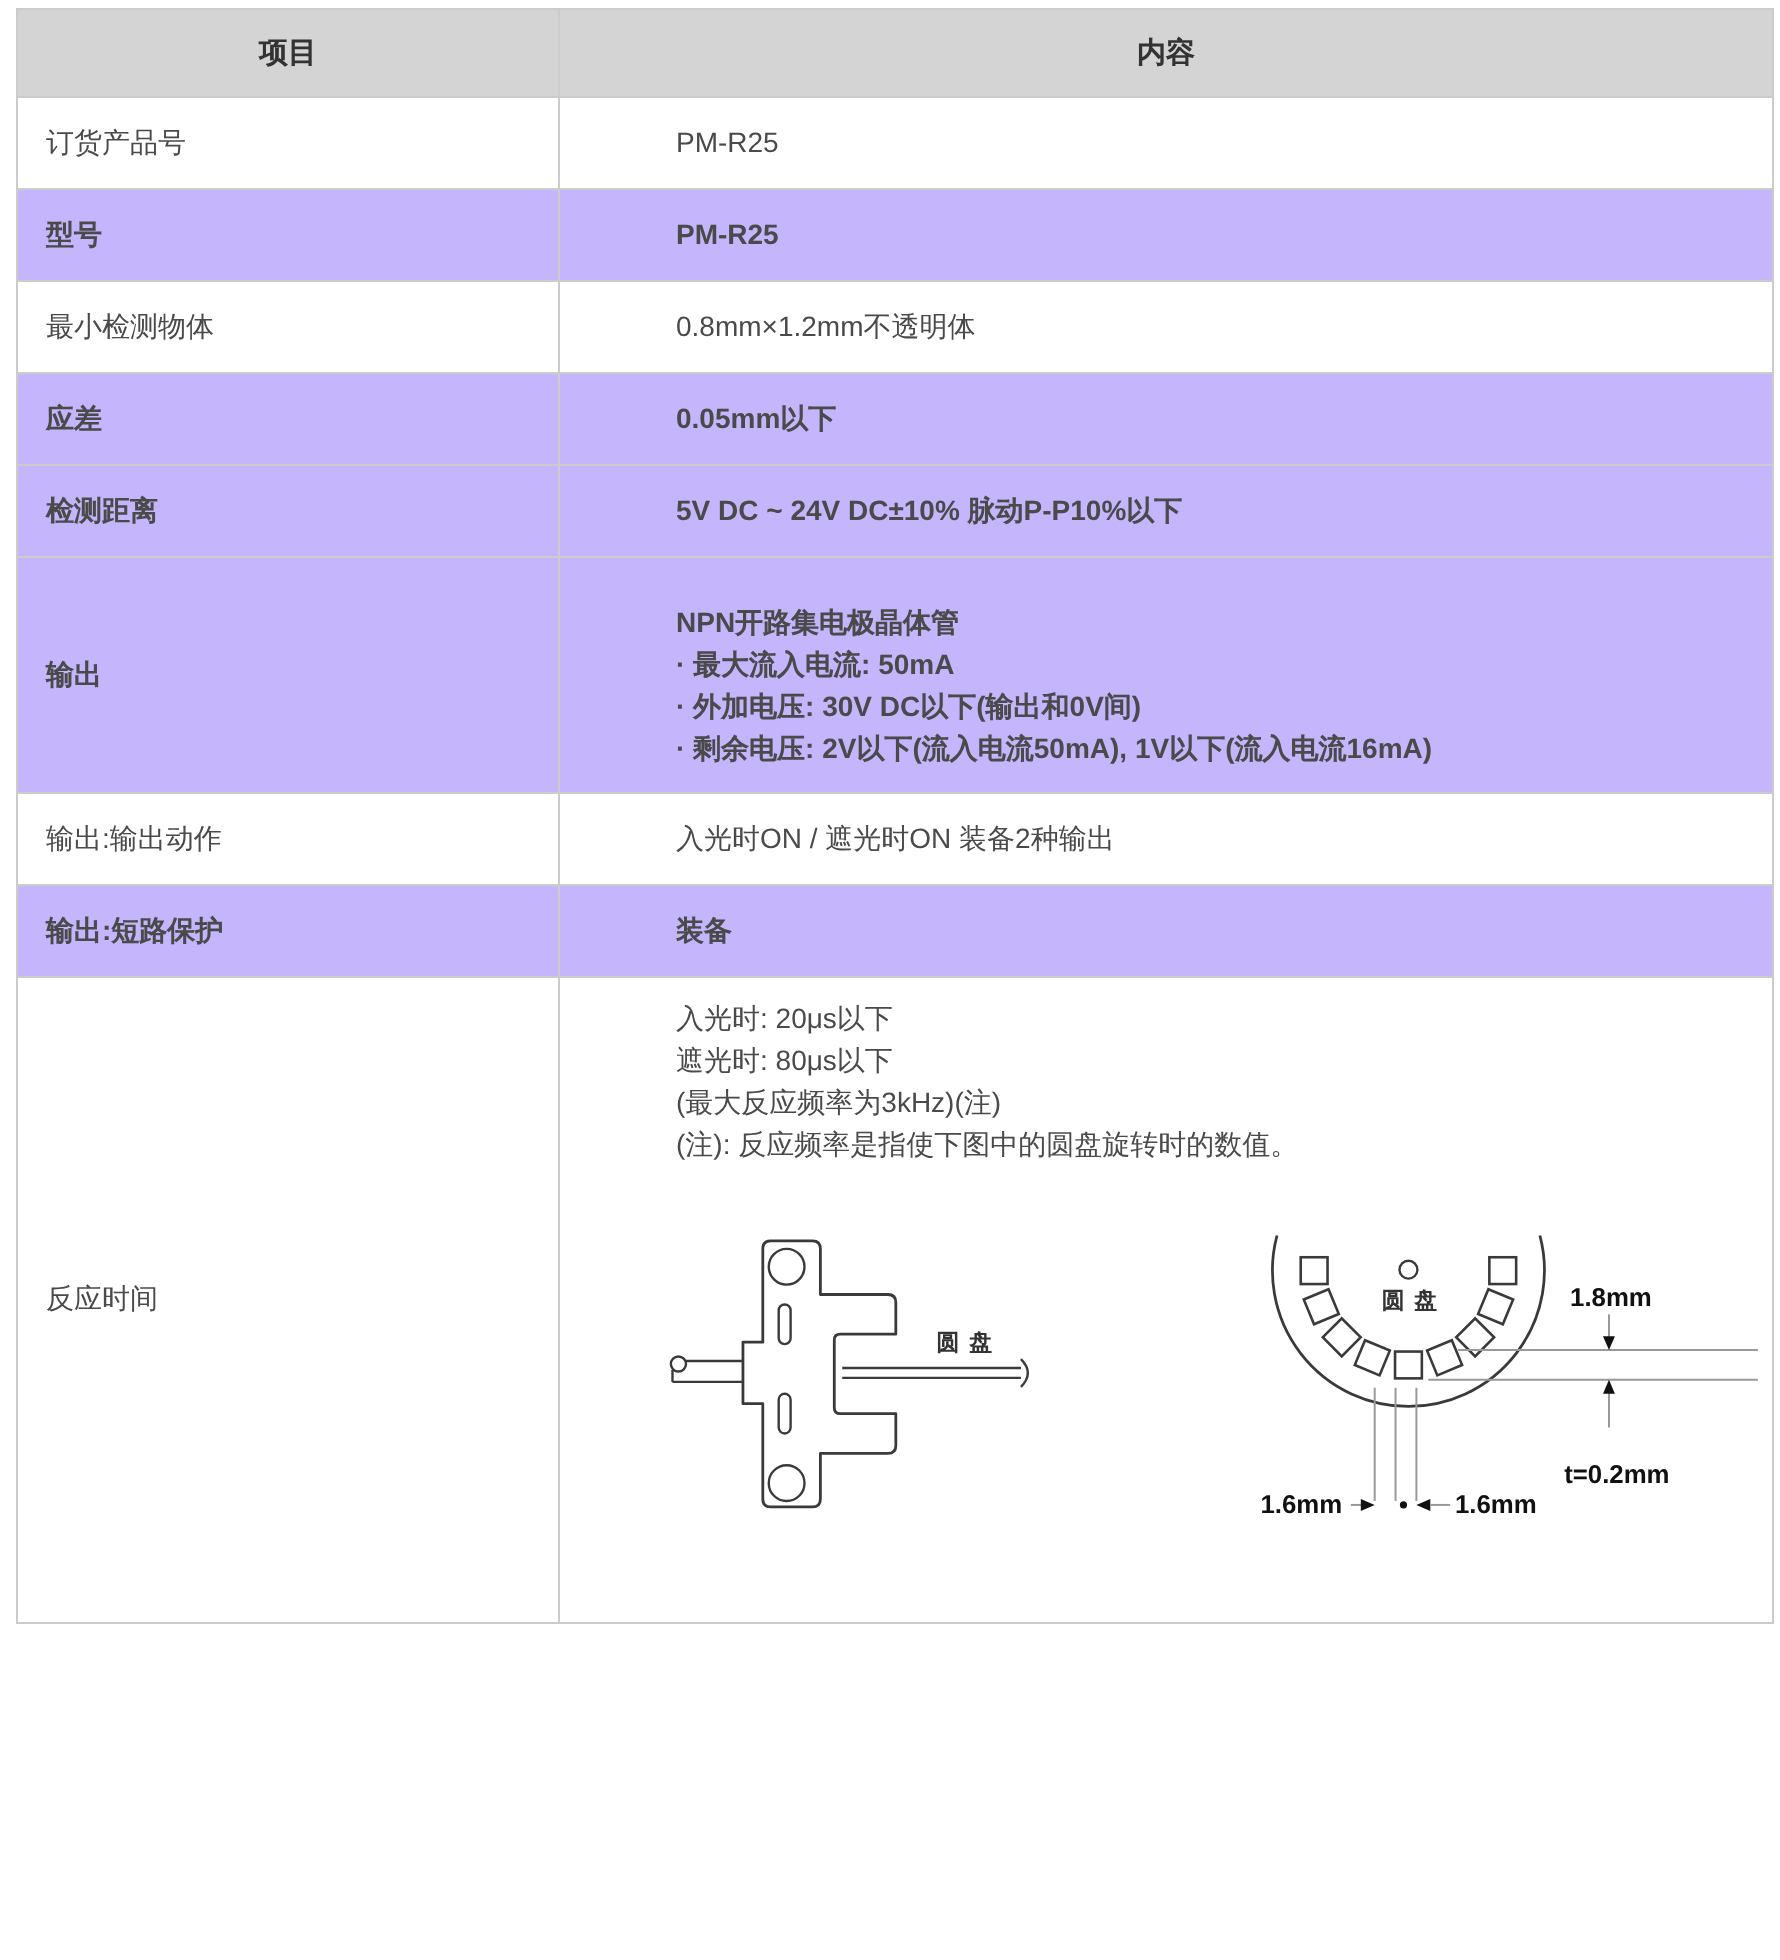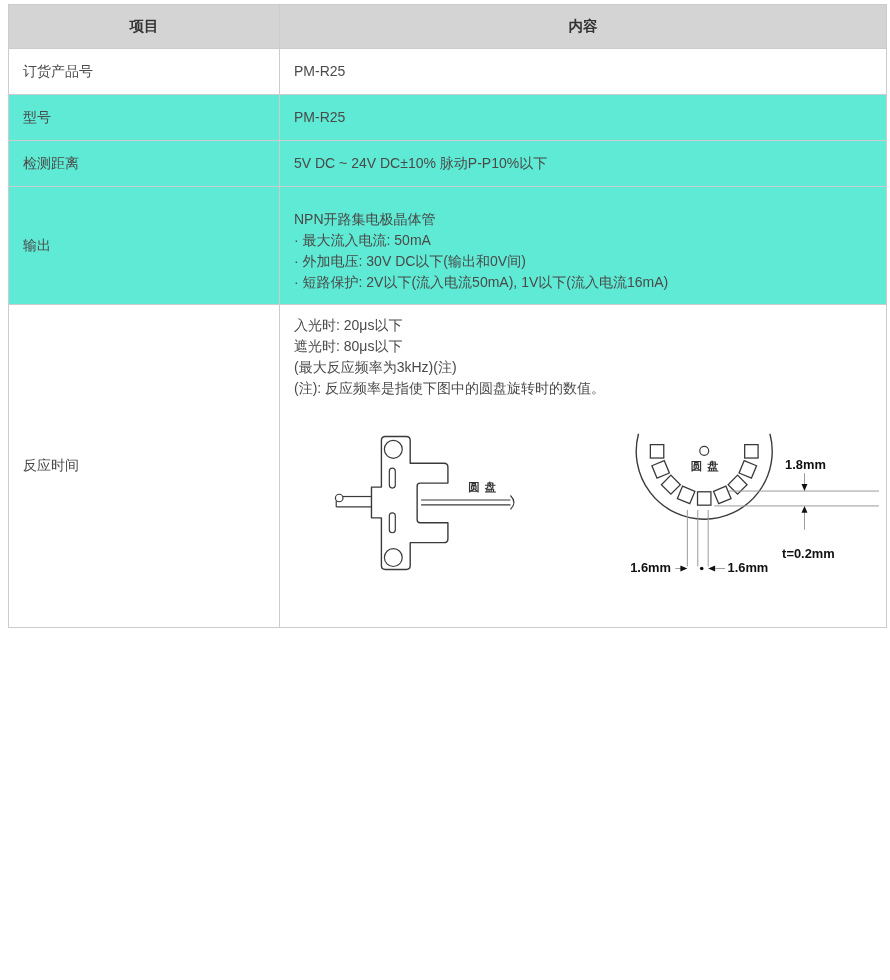--- a/index.html
+++ b/index.html
@@ -17,22 +17,22 @@
     font-size:14px;
     vertical-align:middle;
     padding:0;
   }
   .spec-table thead th{
     background:#d4d4d4;color:#333333;font-weight:bold;
     height:43px;text-align:center;font-size:14.5px;
   }
   td.item{padding-left:14px;height:45px;color:#4a4a4a;margin-left:16px;}
   td.content{padding-left:14px;}
-  tr.stripe td{background:#5eead4;}
-  .ln{line-height:21px;white-space:nowrap;}
+  tr.stripe td{background:#c4b5fd;font-weight:bold;}
+  .ln{line-height:21px;white-space:nowrap;margin-left:44px;}
   tr.row-output td.content{padding-top:11px;}
   tr.row-output td{height:106px;}
   tr.row-response td{height:312px;}
   tr.row-response td.content{vertical-align:top;padding-top:10px;}
   .figures{display:flex;gap:40px;align-items:flex-start;margin:4px 0 0 6px;}
   .figures svg{display:block;}
   svg .outline{fill:none;stroke:#3a3a3a;stroke-width:1.4;stroke-linejoin:round;}
   svg .thin{fill:none;stroke:#3a3a3a;stroke-width:1.2;}
   svg .dim{stroke:#999999;stroke-width:1;fill:none;}
   svg .arrow{fill:#111111;stroke:none;}
@@ -60,34 +60,58 @@
       <td class="content">
           <div class="ln">PM-R25</div>
         </td>
     </tr>
     <tr class="stripe">
       <td class="item">型号</td>
       <td class="content">
           <div class="ln">PM-R25</div>
         </td>
     </tr>
+    <tr>
+      <td class="item">最小检测物体</td>
+      <td class="content">
+          <div class="ln">0.8mm×1.2mm不透明体</div>
+        </td>
+    </tr>
+    <tr class="stripe">
+      <td class="item">应差</td>
+      <td class="content">
+          <div class="ln">0.05mm以下</div>
+        </td>
+    </tr>
     <tr class="stripe">
       <td class="item">检测距离</td>
       <td class="content">
           <div class="ln">5V DC ~ 24V DC±10% 脉动P-P10%以下</div>
         </td>
     </tr>
     <tr class="stripe row-output">
       <td class="item">输出</td>
       <td class="content">
         <div class="ln">NPN开路集电极晶体管</div>
         <div class="ln">· 最大流入电流: 50mA</div>
         <div class="ln">· 外加电压: 30V DC以下(输出和0V间)</div>
-        <div class="ln">· 短路保护: 2V以下(流入电流50mA), 1V以下(流入电流16mA)</div>
+        <div class="ln">· 剩余电压: 2V以下(流入电流50mA), 1V以下(流入电流16mA)</div>
       </td>
+    </tr>
+    <tr>
+      <td class="item">输出:输出动作</td>
+      <td class="content">
+          <div class="ln">入光时ON / 遮光时ON 装备2种输出</div>
+        </td>
+    </tr>
+    <tr class="stripe">
+      <td class="item">输出:短路保护</td>
+      <td class="content">
+          <div class="ln">装备</div>
+        </td>
     </tr>
     <tr class="row-response">
       <td class="item">反应时间</td>
       <td class="content">
         <div class="ln">入光时: 20μs以下</div>
         <div class="ln">遮光时: 80μs以下</div>
         <div class="ln">(最大反应频率为3kHz)(注)</div>
         <div class="ln">(注): 反应频率是指使下图中的圆盘旋转时的数值。</div>
 
         <div class="figures">

